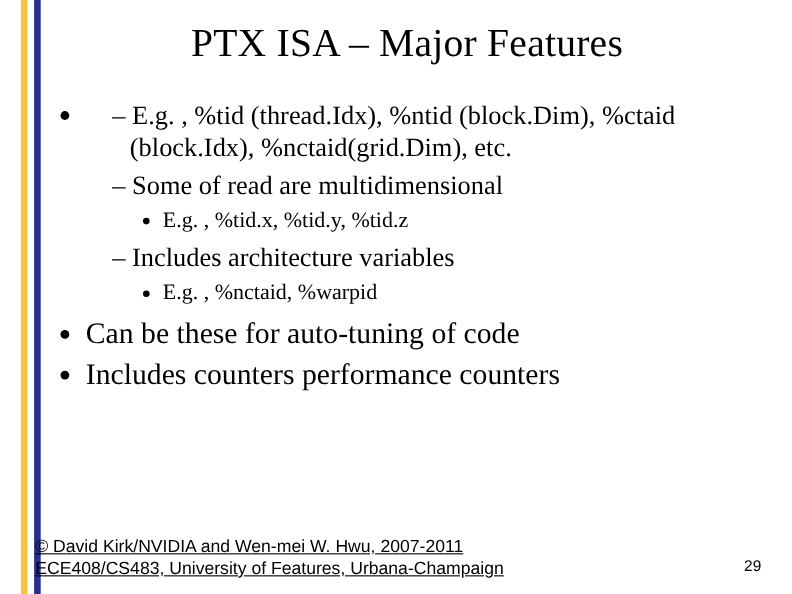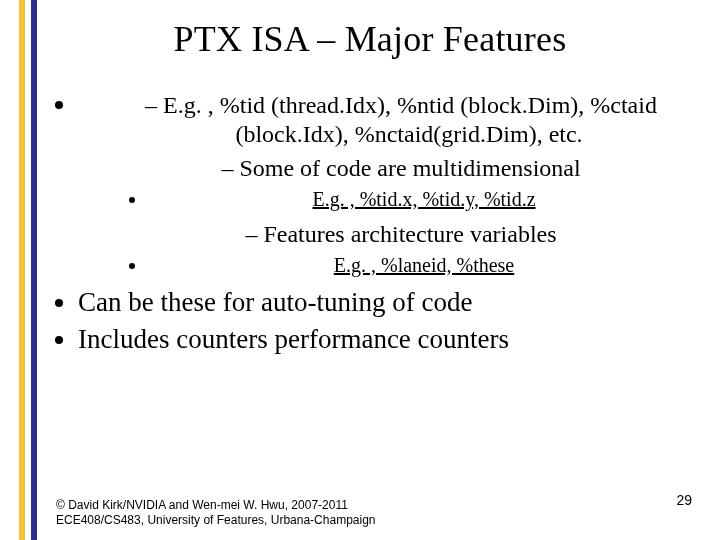--- a/index.html
+++ b/index.html
@@ -51,21 +51,20 @@
   }
   ul.lvl1 > li {
     margin-bottom: 4px;
     line-height: 1.22;
   }
   ul.lvl2 {
     list-style: none;
     margin: 4px 0 6px 0;
     padding: 0 0 0 24px;
     font-size: 24px;
-    text-align: center;
   }
   ul.lvl2 > li {
     margin-bottom: 4px;
     line-height: 1.22;
     text-indent: -16px;
     padding-left: 16px;
   }
   ul.lvl2 > li::before {
     content: "– ";
   }
@@ -73,64 +72,64 @@
     list-style: disc;
     margin: 4px 0 8px 0;
     padding: 0 0 0 30px;
     font-size: 20px;
   }
   ul.lvl3 > li {
     margin-bottom: 2px;
     line-height: 1.25;
     text-indent: 0;
     padding-left: 0;
-    text-decoration: underline;
   }
   .footer {
     position: absolute;
-    left: 56px;
+    left: 32px;
     bottom: 12px;
     width: 660px;
     font-family: Arial, Helvetica, sans-serif;
-    font-size: 12px;
+    font-size: 16px;
     line-height: 1.25;
     color: #000;
+    text-decoration: underline;
   }
   .pagenum {
     position: absolute;
     right: 28px;
-    bottom: 32px;
+    bottom: 18px;
     font-family: Arial, Helvetica, sans-serif;
     font-size: 14px;
     margin-top: 26px;
   }
 </style>
 </head>
 <body>
 
 <div class="stripe-yellow"></div>
 <div class="stripe-blue"></div>
 
 <div class="slide">
   <h1>PTX ISA – Major Features</h1>
 
   <ul class="lvl1">
     <li>
       <ul class="lvl2">
         <li>E.g. , %tid (thread.Idx), %ntid (block.Dim), %ctaid (block.Idx), %nctaid(grid.Dim), etc.</li>
         <li>
-          <span>Some of code are multidimensional</span>
+          <span>Some of read are multidimensional</span>
           <ul class="lvl3">
             <li>E.g. , %tid.x, %tid.y, %tid.z</li>
           </ul>
         </li>
         <li>
-          <span>Features architecture variables</span>
+          <span>Includes architecture variables</span>
           <ul class="lvl3">
-            <li>E.g. , %laneid, %these</li>
+            <li>E.g. , %nctaid, %warpid</li>
           </ul>
         </li>
       </ul>
     </li>
     <li>Can be these for auto-tuning of code</li>
     <li>Includes counters performance counters</li>
   </ul>
 </div>
 
 <div class="footer">

